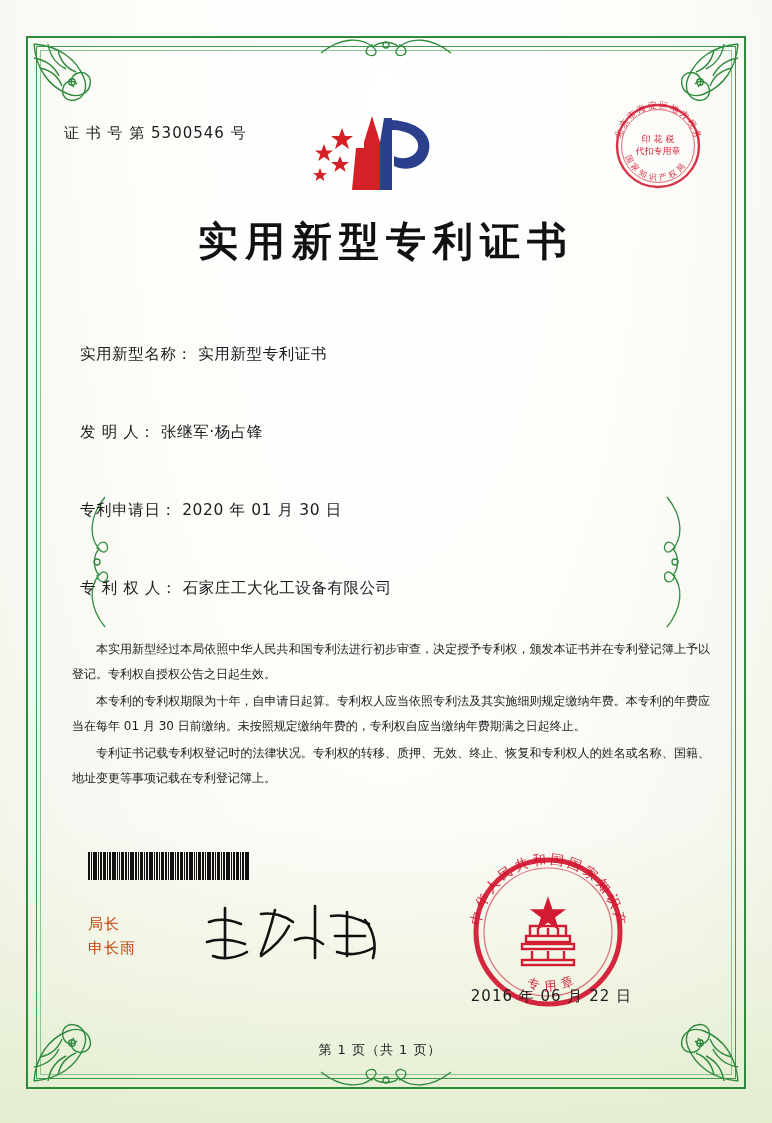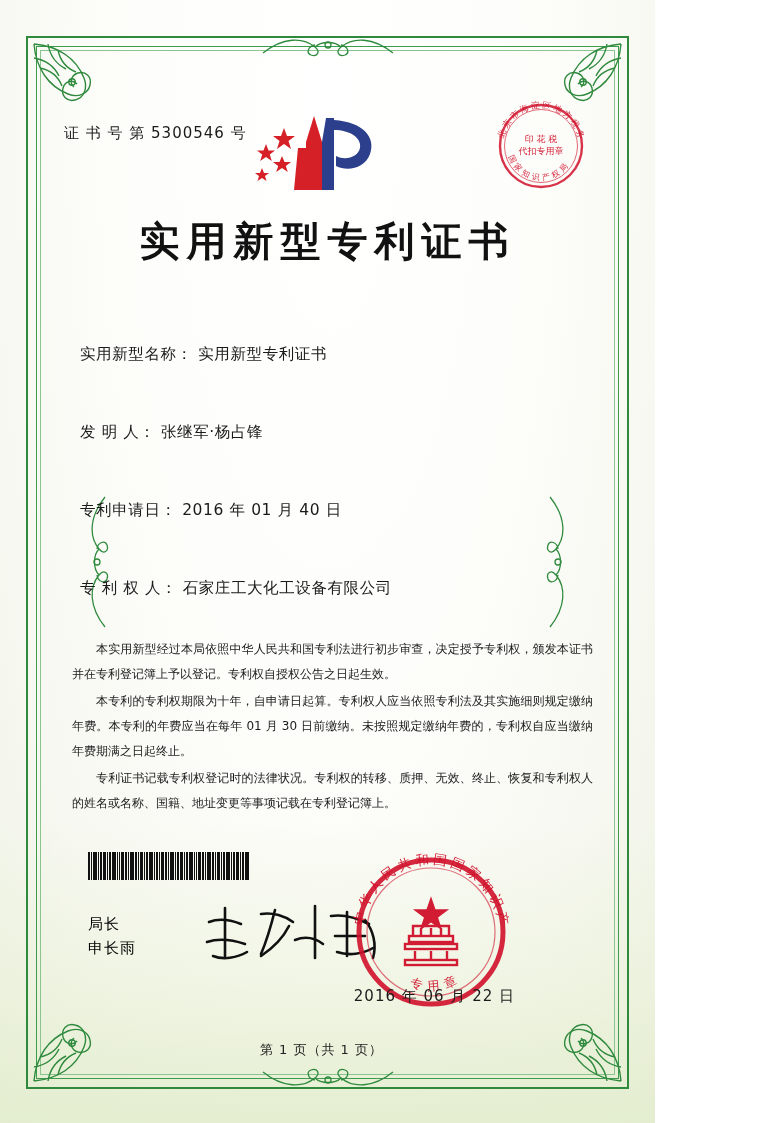--- a/index.html
+++ b/index.html
@@ -8,21 +8,21 @@
   }
   body {
     width: 772px;
     height: 1123px;
     background: #ffffff;
     font-family: "DejaVu Sans", sans-serif;
     overflow: hidden;
   }
   .page {
     position: relative;
-    width: 655px;
+    width: 772px;
     height: 1123px;
     background: #fdfdfb;
     box-sizing: border-box;
     border-radius: 25px;
   }
   
   .paper-tint {
     position: absolute;
     inset: 0;
     background:
@@ -179,21 +179,21 @@
     background: #111;
     height: 100%;
     margin-right: 1px;
   }
 
   .signature-block {
     position: absolute;
     left: 36px;
     top: 850px;
     font-size: 15px;
-    color: #000000;
+    color: #c2410c;
     line-height: 24px;
     letter-spacing: 1px;
   }
   .handwriting {
     position: absolute;
     left: 145px;
     top: 838px;
     width: 200px;
     height: 70px;
   }
@@ -364,21 +364,21 @@
       <div class="field-row">
         <span class="field-label">实用新型名称：</span>
         <span class="field-value">实用新型专利证书</span>
       </div>
       <div class="field-row">
         <span class="field-label">发  明  人：</span>
         <span class="field-value">张继军·杨占锋</span>
       </div>
       <div class="field-row">
         <span class="field-label">专利申请日：</span>
-        <span class="field-value">2016 年 01 月 40 日</span>
+        <span class="field-value">2020 年 01 月 30 日</span>
       </div>
       <div class="field-row">
         <span class="field-label">专 利 权 人：</span>
         <span class="field-value">石家庄工大化工设备有限公司</span>
       </div>
     </div>
 
     <div class="paragraphs">
       <p>本实用新型经过本局依照中华人民共和国专利法进行初步审查，决定授予专利权，颁发本证书并在专利登记簿上予以登记。专利权自授权公告之日起生效。</p>
       <p>本专利的专利权期限为十年，自申请日起算。专利权人应当依照专利法及其实施细则规定缴纳年费。本专利的年费应当在每年 01 月 30 日前缴纳。未按照规定缴纳年费的，专利权自应当缴纳年费期满之日起终止。</p>

